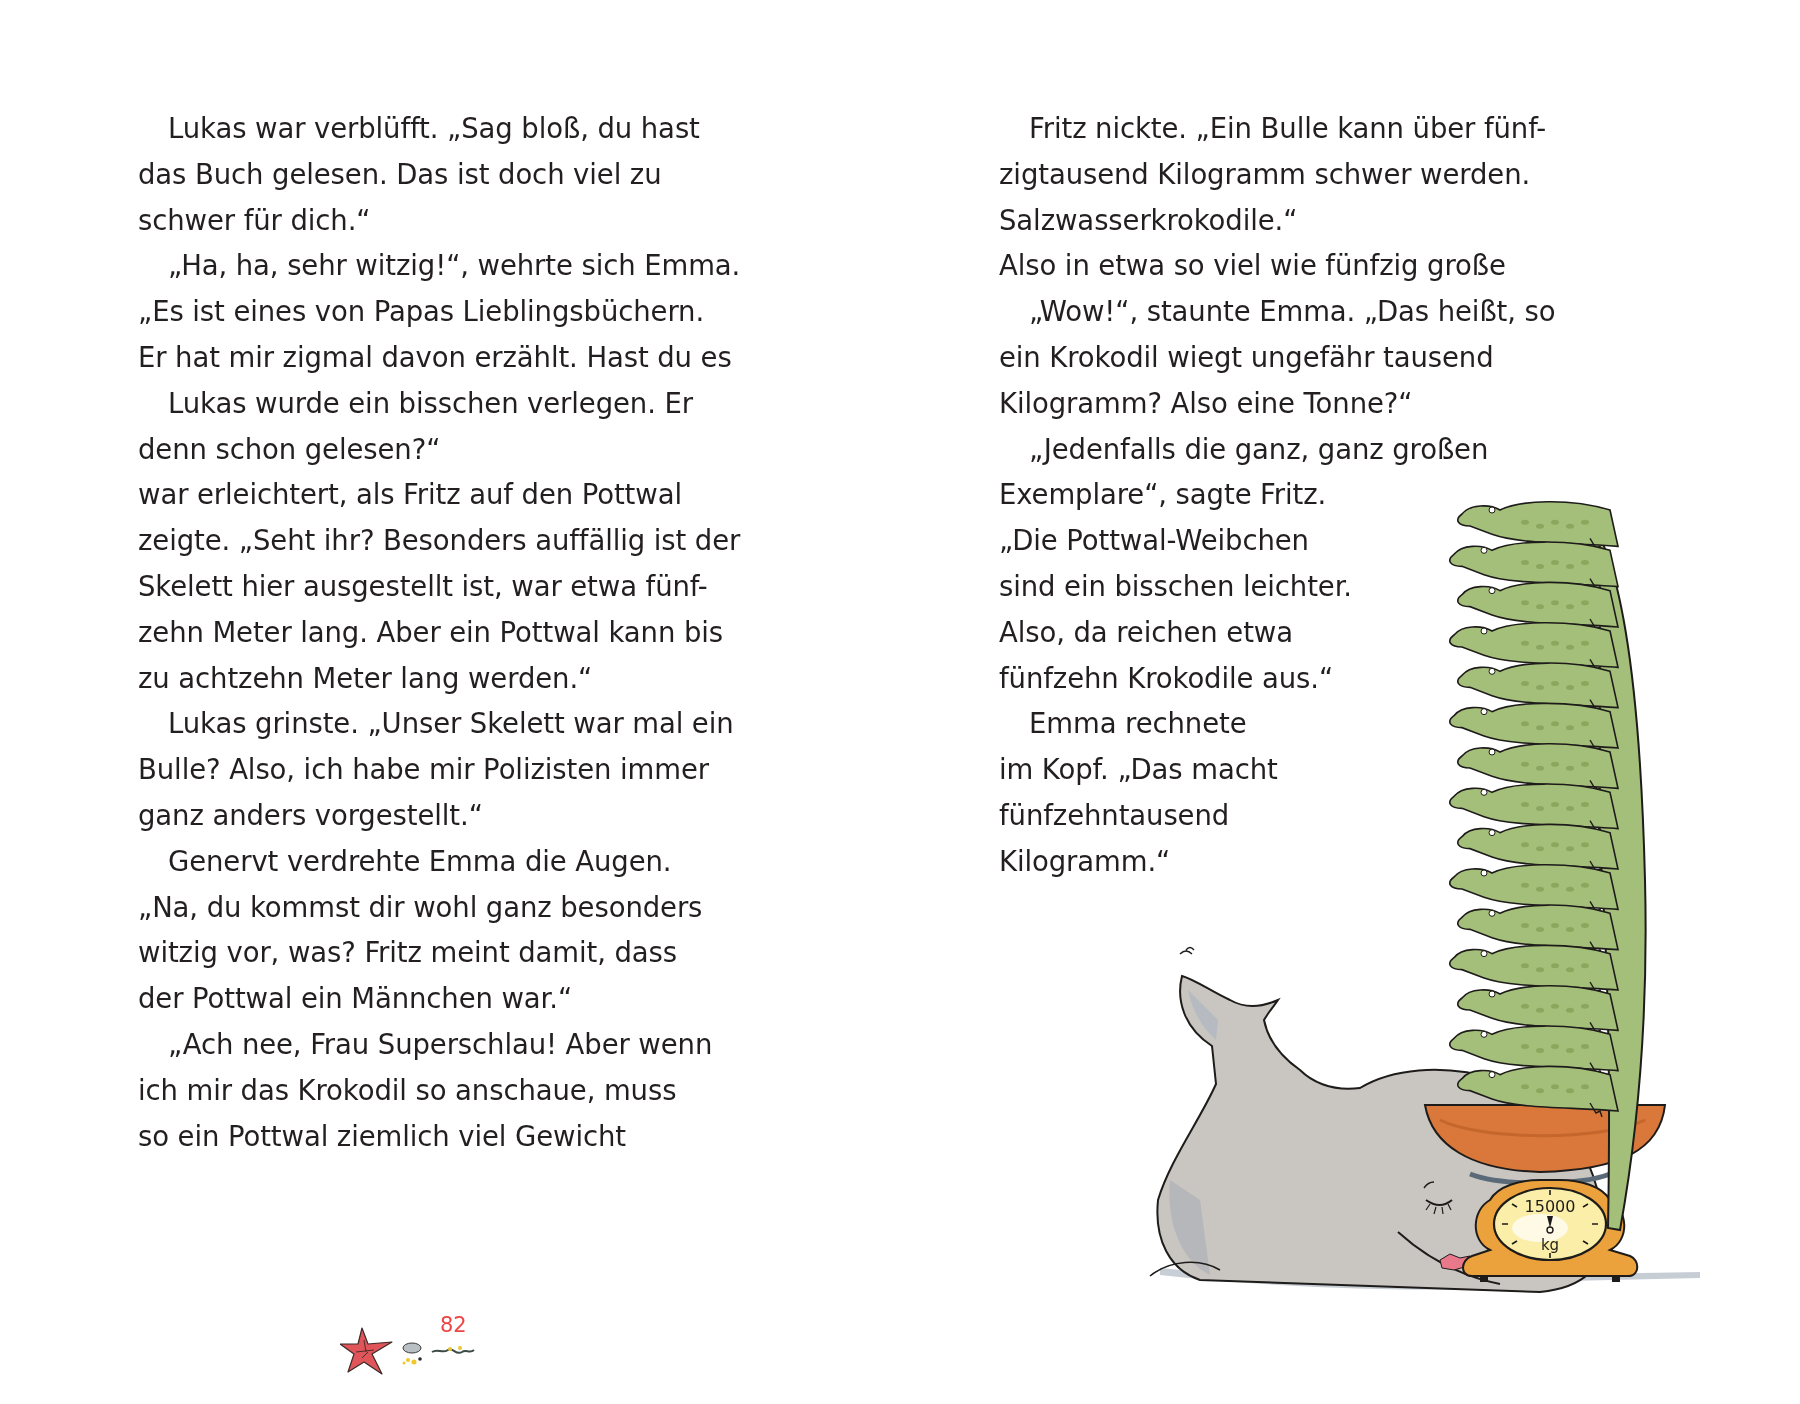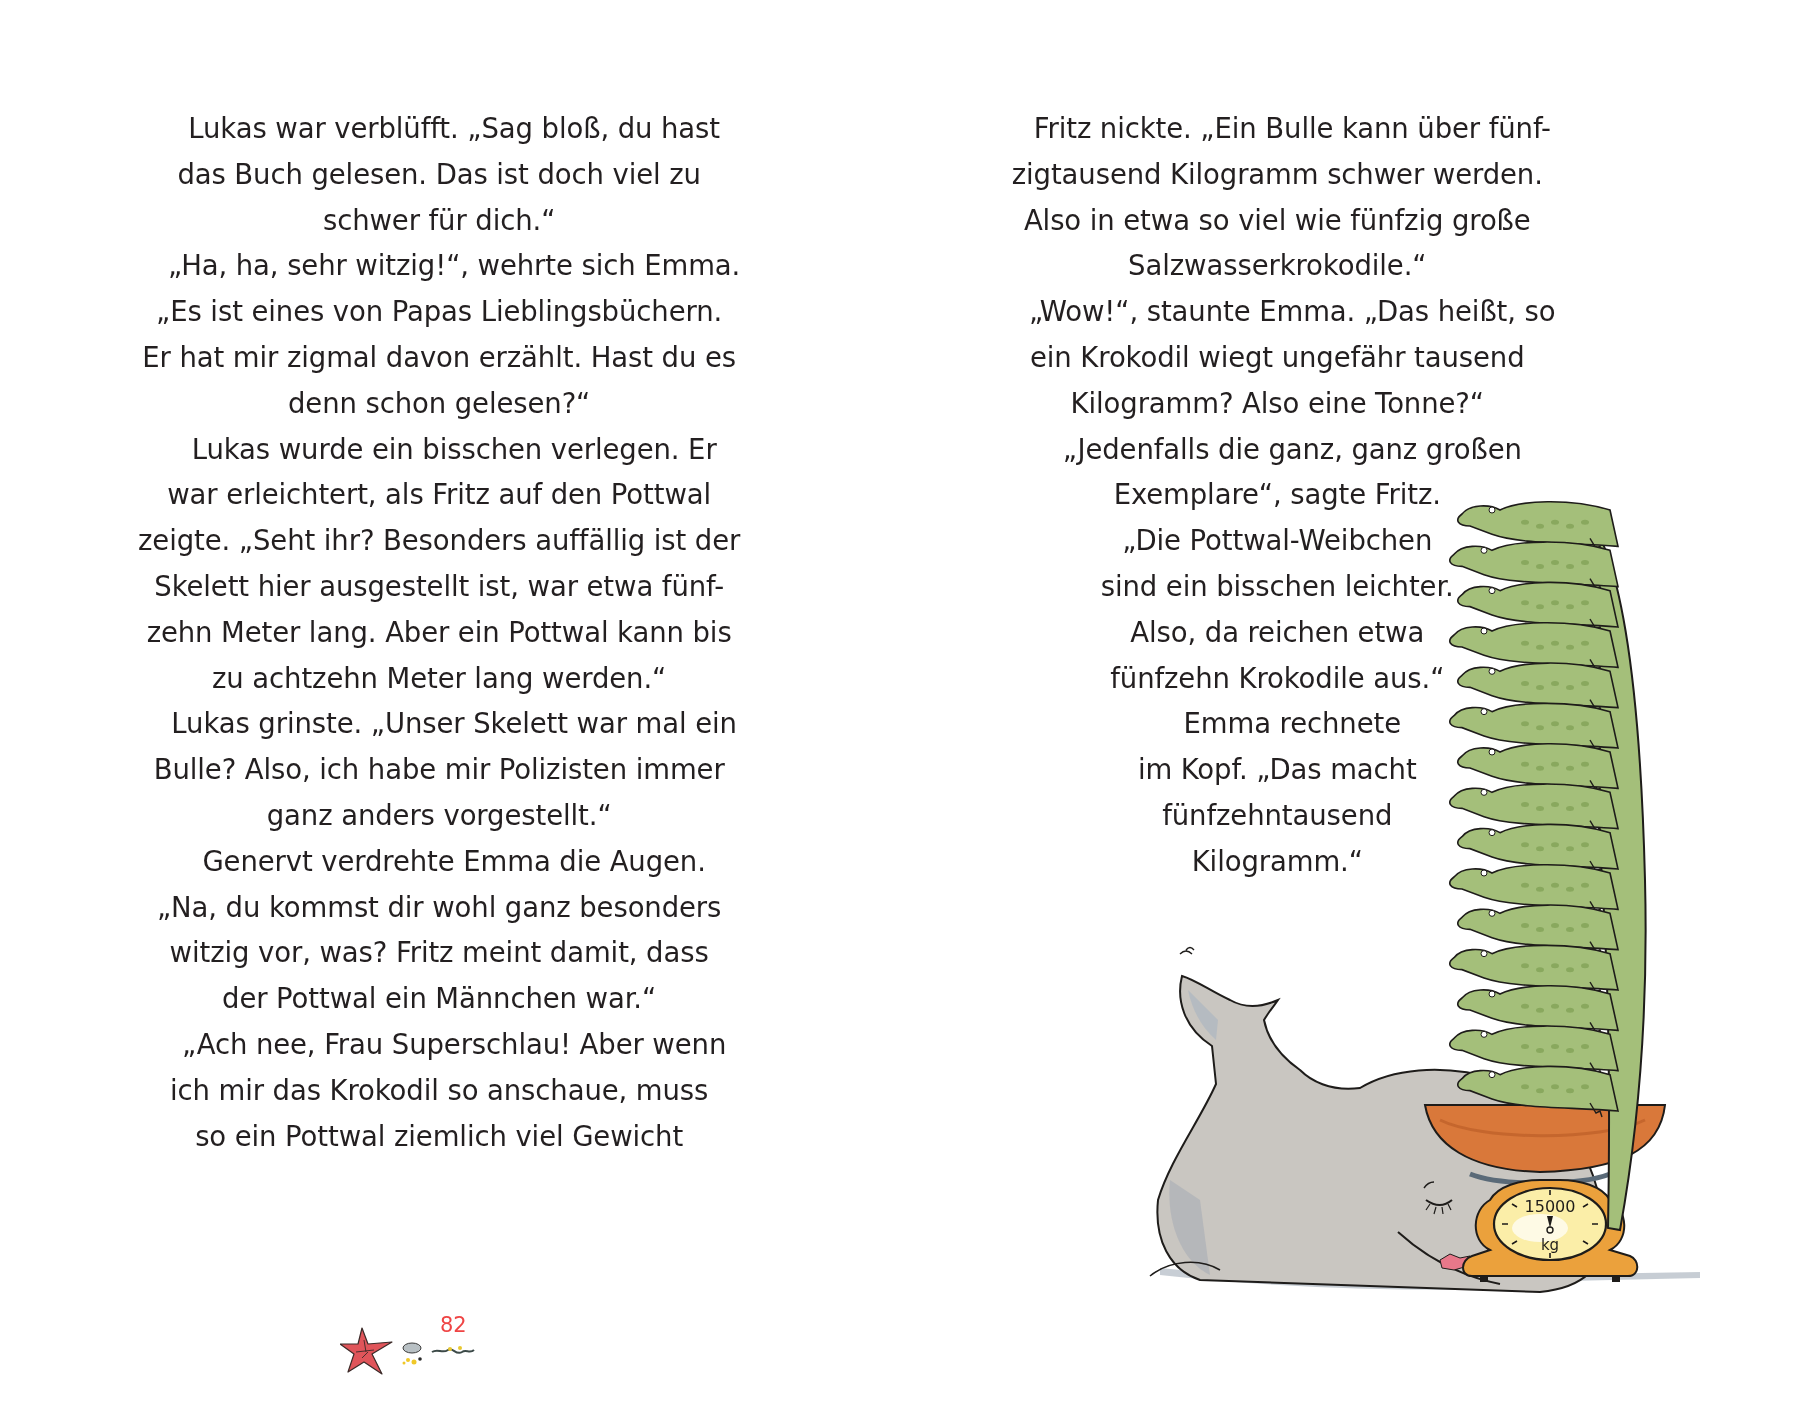--- a/index.html
+++ b/index.html
@@ -12,21 +12,20 @@
     height: 1404px;
     position: relative;
     overflow: hidden;
     font-family: "DejaVu Sans", sans-serif;
     color: #231f20;
   }
   .page {
     position: absolute;
     top: 0;
     height: 1047px;
-    text-align: center;
   }
   .page-left { left: 0; width: 900px; }
   .page-right { left: 900px; width: 900px; }
 
   .column {
     position: absolute;
     font-size: 27.5px;
     line-height: 45.8px;
     letter-spacing: -0.1px;
     white-space: nowrap;
@@ -71,22 +70,22 @@
 <body>
 
 <div class="page page-left">
   <div class="column col-left" id="left-col">
       <span class="line indent">Lukas war verblüfft. „Sag bloß, du hast</span>
       <span class="line">das Buch gelesen. Das ist doch viel zu</span>
       <span class="line">schwer für dich.“</span>
       <span class="line indent">„Ha, ha, sehr witzig!“, wehrte sich Emma.</span>
       <span class="line">„Es ist eines von Papas Lieblingsbüchern.</span>
       <span class="line">Er hat mir zigmal davon erzählt. Hast du es</span>
+      <span class="line indent">Lukas wurde ein bisschen verlegen. Er</span>
       <span class="line">denn schon gelesen?“</span>
-      <span class="line indent">Lukas wurde ein bisschen verlegen. Er</span>
       <span class="line">war erleichtert, als Fritz auf den Pottwal</span>
       <span class="line">zeigte. „Seht ihr? Besonders auffällig ist der</span>
       <span class="line">Skelett hier ausgestellt ist, war etwa fünf-</span>
       <span class="line">zehn Meter lang. Aber ein Pottwal kann bis</span>
       <span class="line">zu achtzehn Meter lang werden.“</span>
       <span class="line indent">Lukas grinste. „Unser Skelett war mal ein</span>
       <span class="line">Bulle? Also, ich habe mir Polizisten immer</span>
       <span class="line">ganz anders vorgestellt.“</span>
       <span class="line indent">Genervt verdrehte Emma die Augen.</span>
       <span class="line">„Na, du kommst dir wohl ganz besonders</span>
@@ -114,22 +113,22 @@
       <circle cx="60" cy="8" r="2" fill="#e8c830"></circle>
     </svg>
     <span class="page-number">82</span>
   </div>
 </div>
 
 <div class="page page-right">
   <div class="column col-right" id="right-col">
       <span class="line indent">Fritz nickte. „Ein Bulle kann über fünf-</span>
       <span class="line">zigtausend Kilogramm schwer werden.</span>
+      <span class="line">Salzwasserkrokodile.“</span>
       <span class="line">Also in etwa so viel wie fünfzig große</span>
-      <span class="line">Salzwasserkrokodile.“</span>
       <span class="line indent">„Wow!“, staunte Emma. „Das heißt, so</span>
       <span class="line">ein Krokodil wiegt ungefähr tausend</span>
       <span class="line">Kilogramm? Also eine Tonne?“</span>
       <span class="line indent">„Jedenfalls die ganz, ganz großen</span>
       <span class="line">Exemplare“, sagte Fritz.</span>
       <span class="line">„Die Pottwal-Weibchen</span>
       <span class="line">sind ein bisschen leichter.</span>
       <span class="line">Also, da reichen etwa</span>
       <span class="line">fünfzehn Krokodile aus.“</span>
       <span class="line indent">Emma rechnete</span>

